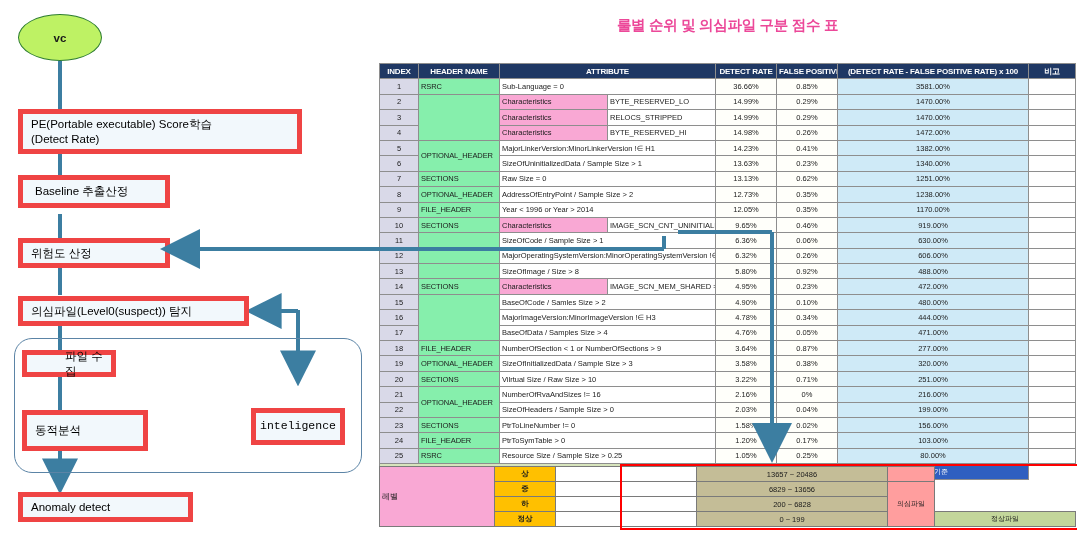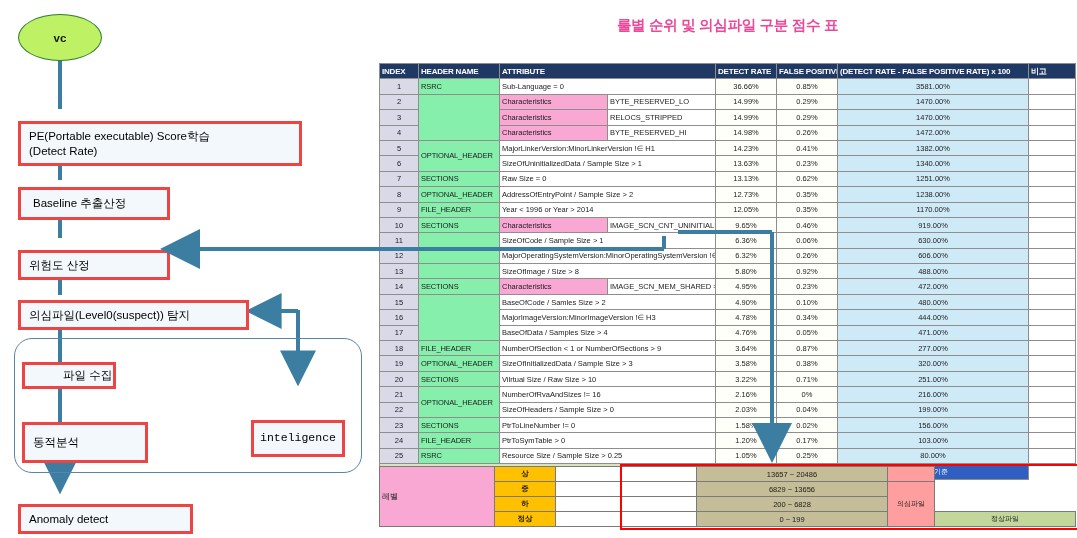--- a/index.html
+++ b/index.html
@@ -4,25 +4,24 @@
 <style>
   html,body{margin:0;padding:0;background:#ffffff;}
   body{
     width:1077px;height:538px;position:relative;overflow:hidden;
     font-family:"Liberation Sans","DejaVu Sans",sans-serif;
   }
   
   #flow{position:absolute;left:0;top:0;width:378px;height:538px;}
   .fc-box{
     position:absolute;box-sizing:border-box;
-    border:3px solid #ef4444;background:#f2f8fc;
+    border:5px solid #ef4444;background:#f2f8fc;
     color:#000;font-size:11.5px;line-height:1.25;
     display:flex;align-items:center;padding-left:8px;
     white-space:pre-line;
-    margin-top:12px;
   }
   .fc-oval{
     position:absolute;box-sizing:border-box;
     border:1.6px solid #2e7d32;background:#bef264;border-radius:50%;
     display:flex;align-items:center;justify-content:center;
     font-size:11.5px;font-weight:bold;color:#1a1a1a;
   }
   .fc-round{
     position:absolute;box-sizing:border-box;
     border:1.4px solid #5b84a6;background:transparent;border-radius:18px;
@@ -38,21 +37,21 @@
   table.grid{
     position:absolute;left:1px;top:63px;border-collapse:collapse;
     table-layout:fixed;width:697px;font-size:7.5px;color:#1b1b1b;
   }
   table.grid td,table.grid th{
     border:0.6px solid #8e8e8e;padding:0 2px;height:14.4px;
     overflow:hidden;white-space:nowrap;
   }
   thead th{
     background:#1f3864;color:#fff;font-size:8px;font-weight:bold;
-    text-align:left;height:18px;border:0.6px solid #1f3864;
+    text-align:center;height:18px;border:0.6px solid #1f3864;
     letter-spacing:-0.2px;
   }
   td.idx{text-align:center;background:#d9d9e8;width:34px;}
   td.hdrname{text-align:left;background:#86efac;width:76px;letter-spacing:-0.1px;}
   td.attr{text-align:left;background:#fff;padding-left:3px;}
   td.attrsub{text-align:left;background:#f9a8d4;width:74px;padding-left:3px;margin-top:44px;}
   td.num{text-align:center;background:#fffffa;width:56px;}
   td.score{text-align:center;background:#cfeaf7;width:186px;}
   td.note{background:#fff;width:42px;}
   
@@ -106,21 +105,21 @@
 
   <div class="fc-oval" style="left:18px;top:14px;width:84px;height:47px;">vc</div>
 
   <div class="fc-box" style="left:18px;top:109px;width:284px;height:45px;">PE(Portable executable) Score학습
 (Detect Rate)</div>
 
   <div class="fc-box" style="left:18px;top:175px;width:152px;height:33px;padding-left:12px;">Baseline 추출산정</div>
 
   <div class="fc-box" style="left:18px;top:238px;width:152px;height:30px;">위험도 산정</div>
 
-  <div class="fc-box" style="left:18px;top:288px;width:231px;height:30px;">의심파일(Level0(suspect)) 탐지</div>
+  <div class="fc-box" style="left:18px;top:296px;width:231px;height:30px;">의심파일(Level0(suspect)) 탐지</div>
 
   <div class="fc-round" style="left:14px;top:338px;width:348px;height:135px;"></div>
 
   <div class="fc-box" style="left:22px;top:350px;width:94px;height:27px;padding-left:38px;">파일 수집</div>
 
   <div class="fc-box" style="left:22px;top:410px;width:126px;height:41px;">동적분석</div>
 
   <div class="fc-box" style="left:251px;top:408px;width:94px;height:37px;justify-content:center;padding-left:0;font-family:Liberation Mono, monospace;">inteligence</div>
 
   <div class="fc-box" style="left:18px;top:492px;width:175px;height:30px;">Anomaly detect</div>

